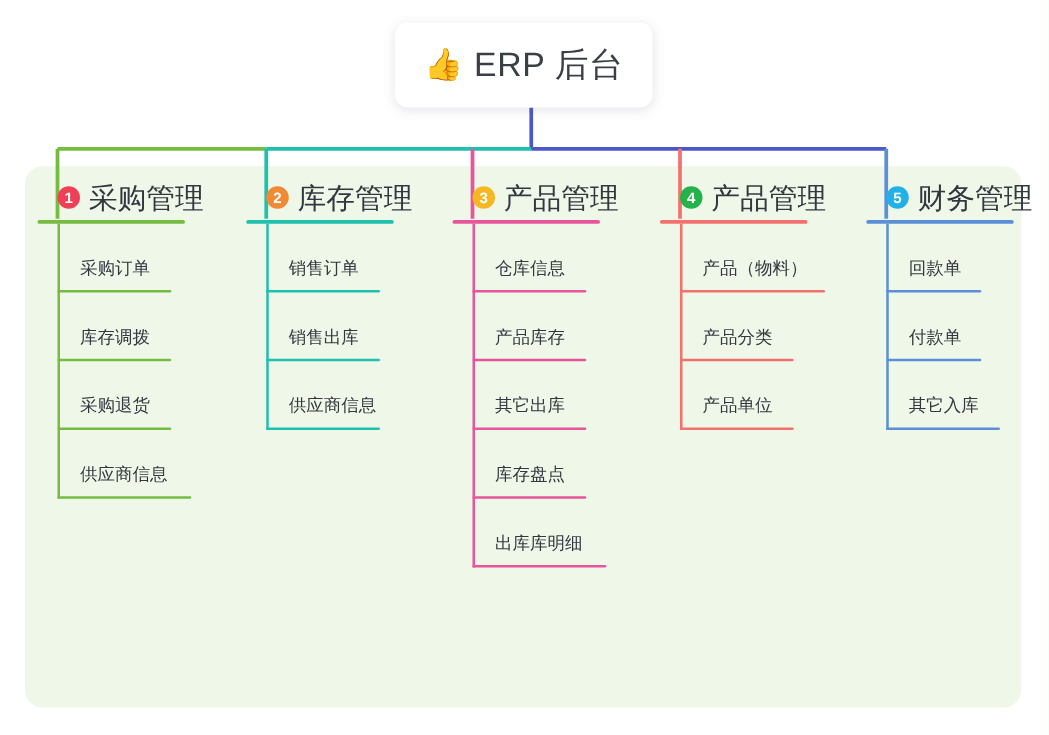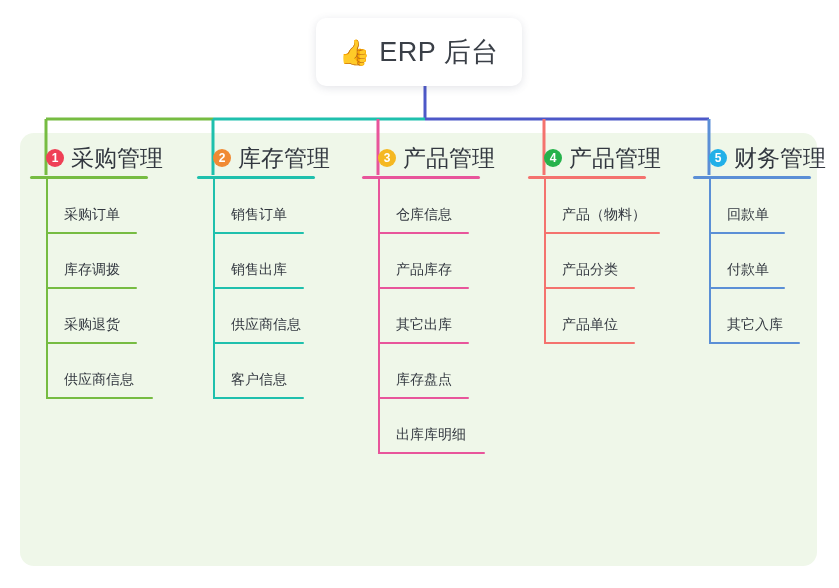--- a/index.html
+++ b/index.html
@@ -199,24 +199,20 @@
             <div class="leaf-rule" style="background: rgb(31, 192, 173); width: 91px;"></div>
           </div>
           <div class="leaf">
             <span class="leaf-label">销售出库</span>
             <div class="leaf-rule" style="background: rgb(31, 192, 173); width: 91px;"></div>
           </div>
           <div class="leaf">
             <span class="leaf-label">供应商信息</span>
             <div class="leaf-rule" style="background: rgb(31, 192, 173); width: 91px;"></div>
           </div>
-          <div class="leaf">
-            <span class="leaf-label">客户信息</span>
-            <div class="leaf-rule" style="background: rgb(31, 192, 173); width: 91px;"></div>
-          </div>
         </div>
       </div>
       <div class="column" style="left: 362px;">
         <div class="col-head">
           <span class="badge" style="background: rgb(245, 184, 34);">3</span>
           <span class="col-title">产品管理</span>
         </div>
         <div class="col-rule" style="background: rgb(232, 85, 155); width: 118px;"></div>
         <div class="children">
           <div class="spine" style="background: rgb(232, 85, 155);"></div>

